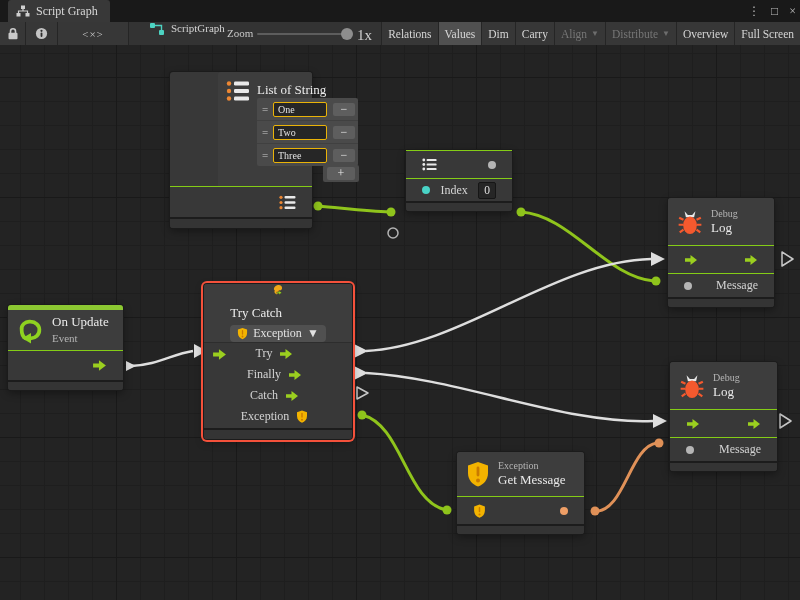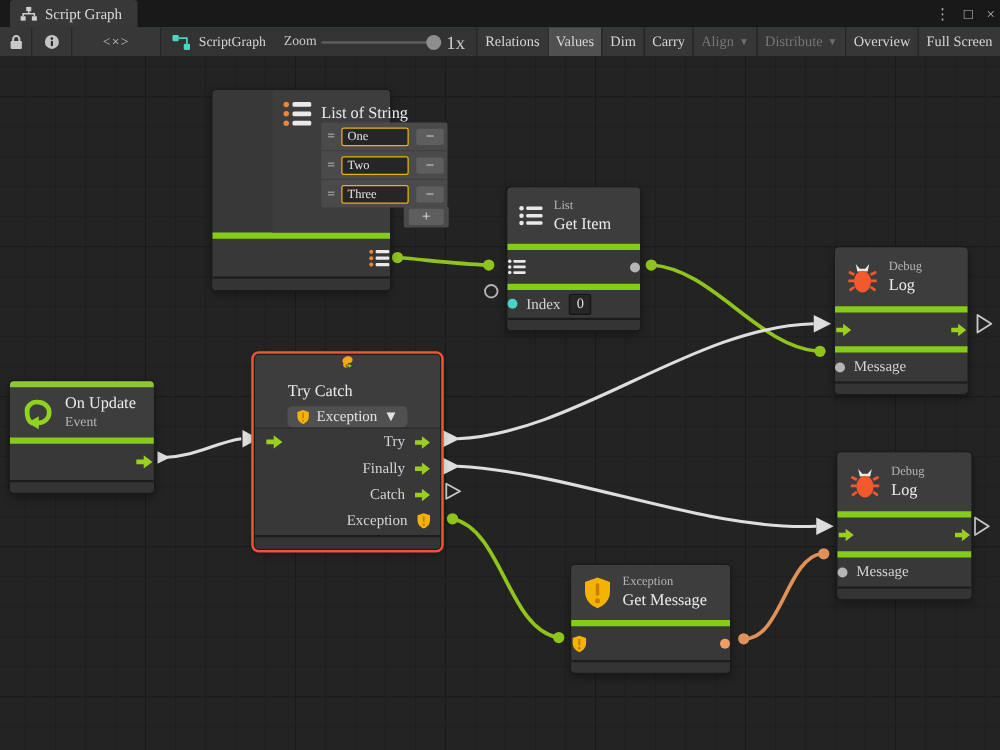--- a/index.html
+++ b/index.html
@@ -12,21 +12,21 @@
   .tab-label{font-size:12px;color:#d9d9d9;white-space:nowrap;}
   .winctrl{position:absolute;top:0;right:4px;height:22px;display:flex;align-items:center;gap:11px;}
   .winctrl span{color:#b9b9b9;font-size:12px;line-height:1;}
   
   .toolbar{position:absolute;left:0;top:22px;width:800px;height:23px;background:#333333;
            border-bottom:1px solid #181818;display:flex;align-items:stretch;}
   .seg{display:flex;align-items:center;justify-content:center;border-right:1px solid #252525;background:#373737;}
   .seg.lock{width:25px;} .seg.info{width:31px;} .seg.code{width:70px;}
   .code-glyph{font-size:11px;color:#c7c7c7;letter-spacing:1px;}
   .tb-mid{position:relative;flex:0 0 250px;}
-  .graphname{position:absolute;left:8px;top:0;height:23px;display:flex;align-items:center;gap:6px;}
+  .graphname{position:absolute;left:20px;top:0;height:23px;display:flex;align-items:flex-start;gap:6px;}
   .graphname span{font-size:11px;color:#d2d2d2;}
   .zoomlbl{position:absolute;left:98px;top:5px;font-size:11px;color:#c9c9c9;}
   .slider{position:absolute;left:128px;top:11px;width:90px;height:2px;background:#5d5d5d;border-radius:1px;}
   .slider .handle{position:absolute;right:-6px;top:-5px;width:12px;height:12px;border-radius:50%;background:#8e8e8e;}
   .zoomval{position:absolute;left:228px;top:5px;font-size:15px;color:#cfcfcf;}
   .tb-right{margin-left:auto;display:flex;align-items:stretch;}
   .tbtn{display:flex;align-items:center;gap:4px;padding:0 6px;font-size:11.5px;color:#d6d6d6;
         border-left:1px solid #252525;background:#373737;white-space:nowrap;}
   .tbtn.active{background:#505050;}
   .tbtn.disabled{color:#767676;}
@@ -43,21 +43,21 @@
     background-position:0 32px,-4px 0,0 8px,-4px 0;}
   #wire-svg{position:absolute;left:0;top:0;}
   
   .node{position:absolute;background:#383838;border-radius:3px;
         box-shadow:0 0 0 1px #1b1b1b,0 3px 8px rgba(0,0,0,.4);}
   .node.selected{box-shadow:0 0 0 1px #1b1b1b,0 0 0 3px #f4513b,0 3px 8px rgba(0,0,0,.4);}
   .nhead{background:#3d3d3d;display:flex;align-items:center;gap:8px;padding:0 9px;border-radius:3px 3px 0 0;}
   .ncol{display:flex;flex-direction:column;justify-content:center;}
   .ncat{font-size:10px;color:#b5b5b5;line-height:1.3;}
   .ntitle{font-size:13px;color:#ebebeb;line-height:1.3;white-space:nowrap;}
-  .nrow{display:flex;align-items:center;gap:7px;padding:0 0;border-top:5px solid #84cc16;}
+  .nrow{display:flex;align-items:center;gap:7px;padding:0 16px;border-top:1px solid #84cc16;justify-content:space-between;}
   .nfoot{background:#343434;border-top:2px solid #1c1c1c;border-radius:0 0 3px 3px;}
   .plabel{font-size:12px;color:#d4d4d4;}
   .dot{width:8px;height:8px;border-radius:50%;}
   .spacer{flex:1;}
   .valbox{background:#262626;border:1px solid #161616;border-radius:2px;color:#e0e0e0;
           font-size:11.5px;padding:0 5px;height:15px;line-height:15px;}
   
   .inspector{position:absolute;left:39px;top:26px;width:101px;background:#4a4a4a;border-radius:2px;}
   .irow{display:flex;align-items:center;height:22px;padding:0 3px;gap:3px;border-bottom:1px solid #404040;}
   .handle{color:#c9c9c9;font-size:11px;width:10px;text-align:center;}
@@ -69,21 +69,21 @@
            display:flex;align-items:center;justify-content:center;}
   .plusbtn{width:28px;height:13px;line-height:12px;text-align:center;background:#5e5e5e;border-radius:2px;
            color:#e9e9e9;font-size:12px;}
   
   .tc-head{height:58px;display:flex;align-items:center;gap:9px;padding:0 9px;background:#3d3d3d;border-radius:3px 3px 0 0;flex-direction:column;}
   .ddpill{display:inline-flex;align-items:center;gap:5px;background:#505050;border-radius:4px;
           height:17px;padding:0 7px;margin-top:3px;}
   .ddpill span{font-size:12px;color:#e2e2e2;}
   .tc-body{position:relative;border-top:1px solid #2d2d2d;height:85px;}
   .tc-in{position:absolute;left:8px;top:4px;}
-  .tc-row{display:flex;align-items:center;justify-content:flex-end;gap:7px;height:21px;padding-right:7px;}
+  .tc-row{display:flex;align-items:center;justify-content:center;gap:7px;height:21px;padding-right:7px;}
   
   .evbar{height:5px;background:#8cc832;border-radius:3px 3px 0 0;}
 </style>
 </head>
 <body>
 
 <div id="app">
 
   <div class="tabstrip">
     <div class="tab">
@@ -234,34 +234,20 @@
           <circle cx="2" cy="7.5" r="1.6" fill="#ed8733"></circle>
             <rect x="5.5" y="6.2" width="11" height="2.6" rx="1" fill="#e9e9e9"></rect>
           <circle cx="2" cy="12.7" r="1.6" fill="#ed8733"></circle>
             <rect x="5.5" y="11.4" width="11" height="2.6" rx="1" fill="#e9e9e9"></rect>
         </svg>
       </div>
       <div class="nfoot" style="height:9px;"></div>
     </div>
 
     <div class="node" style="left:406px;top:105px;width:106px;">
-      <div class="nhead" style="height:45px;">
-        <svg width="20" height="17" viewBox="0 0 20 17">
-          <circle cx="2.2" cy="2.6" r="1.8" fill="#e9e9e9"></circle>
-            <rect x="6" y="1.2" width="13" height="2.8" rx="1" fill="#e9e9e9"></rect>
-          <circle cx="2.2" cy="8.5" r="1.8" fill="#e9e9e9"></circle>
-            <rect x="6" y="7.1" width="13" height="2.8" rx="1" fill="#e9e9e9"></rect>
-          <circle cx="2.2" cy="14.4" r="1.8" fill="#e9e9e9"></circle>
-            <rect x="6" y="13" width="13" height="2.8" rx="1" fill="#e9e9e9"></rect>
-        </svg>
-        <div class="ncol">
-          <span class="ncat">List</span>
-          <span class="ntitle">Get Item</span>
-        </div>
-      </div>
       <div class="nrow" style="height:27px;">
         <svg width="15" height="13" viewBox="0 0 15 13">
           <circle cx="1.8" cy="2" r="1.4" fill="#e9e9e9"></circle>
             <rect x="4.6" y="0.9" width="10" height="2.2" rx="0.9" fill="#e9e9e9"></rect>
           <circle cx="1.8" cy="6.5" r="1.4" fill="#e9e9e9"></circle>
             <rect x="4.6" y="5.4" width="10" height="2.2" rx="0.9" fill="#e9e9e9"></rect>
           <circle cx="1.8" cy="11" r="1.4" fill="#e9e9e9"></circle>
             <rect x="4.6" y="9.9" width="10" height="2.2" rx="0.9" fill="#e9e9e9"></rect>
         </svg>
         <span class="spacer"></span>

